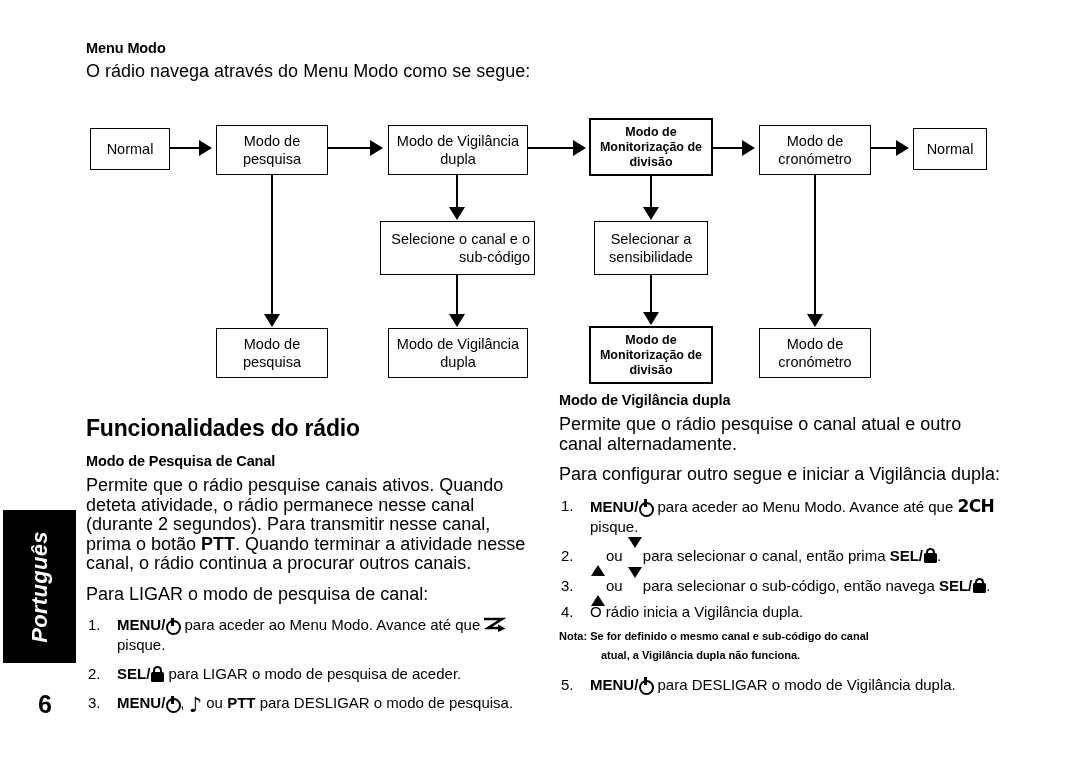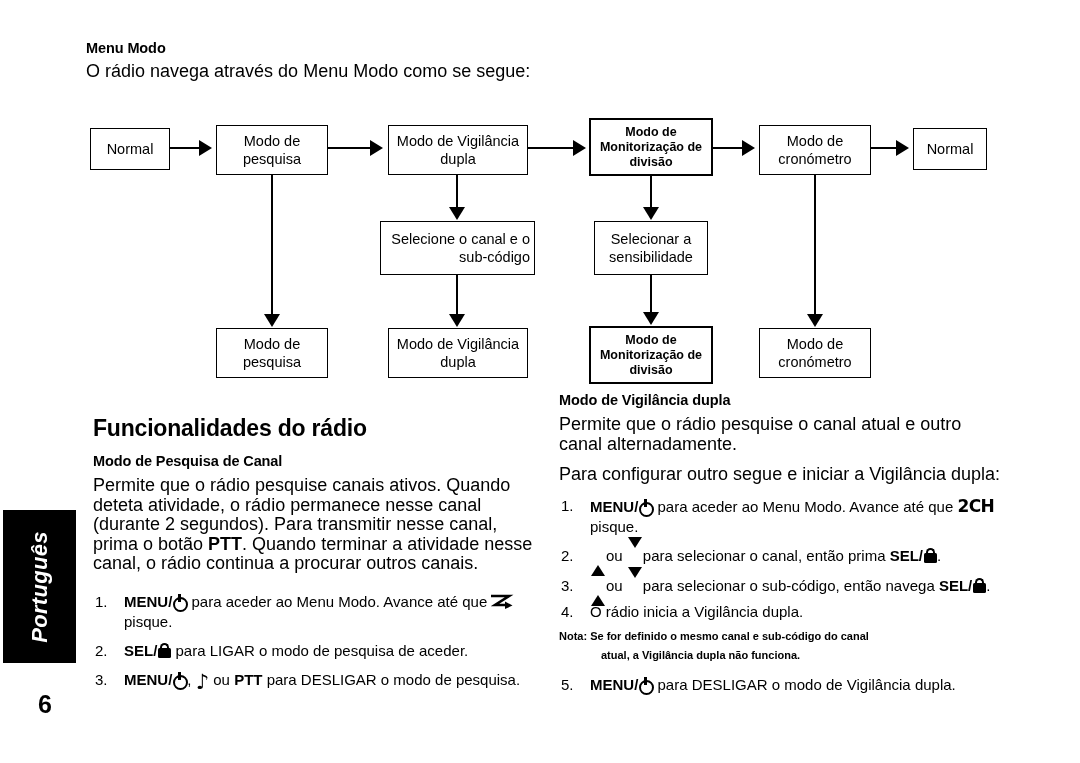--- a/index.html
+++ b/index.html
@@ -123,21 +123,20 @@
     border-right: 8px solid transparent;
     border-top: 13px solid #000000;
   }
 
   
   #col-left {
     position: absolute;
     left: 86px;
     top: 415px;
     width: 445px;
-    margin-left: 7px;
   }
   #col-right {
     position: absolute;
     left: 559px;
     top: 392px;
     width: 450px;
   }
   .para { margin: 0 0 4px 0; }
   .gap-sm { height: 7px; }
   .gap-md { height: 11px; }
@@ -352,20 +351,21 @@
   <div class="h-bold">Modo de Pesquisa de Canal</div>
 
   <div class="gap-sm"></div>
 
   <p class="para body-text">
     <span>Permite que o rádio pesquise canais ativos. Quando deteta atividade, o rádio permanece nesse canal (durante 2 segundos). Para transmitir nesse canal, prima o botão </span><b>PTT</b><span>. Quando terminar a atividade nesse canal, o rádio continua a procurar outros canais.</span>
   </p>
 
   <div class="gap-sm"></div>
 
+  <p class="para body-text">Para LIGAR o modo de pesquisa de canal:</p>
 
   <div class="gap-sm"></div>
 
   <ol class="num-list">
 
     <li>
       <span class="num">1.</span><b>MENU</b><b>/</b><span class="ico ico-power"></span><span> para aceder ao Menu Modo. Avance até que </span><span class="ico ico-scan"><svg width="24" height="16" viewBox="0 0 24 16">
             <path d="M1 2 H18 L4 11 H15" stroke="#000" stroke-width="2.6" fill="none" stroke-linecap="square"></path>
             <path d="M14 7.5 L21.5 11.5 L14 15" fill="#000"></path>
           </svg></span><span> pisque.</span>

